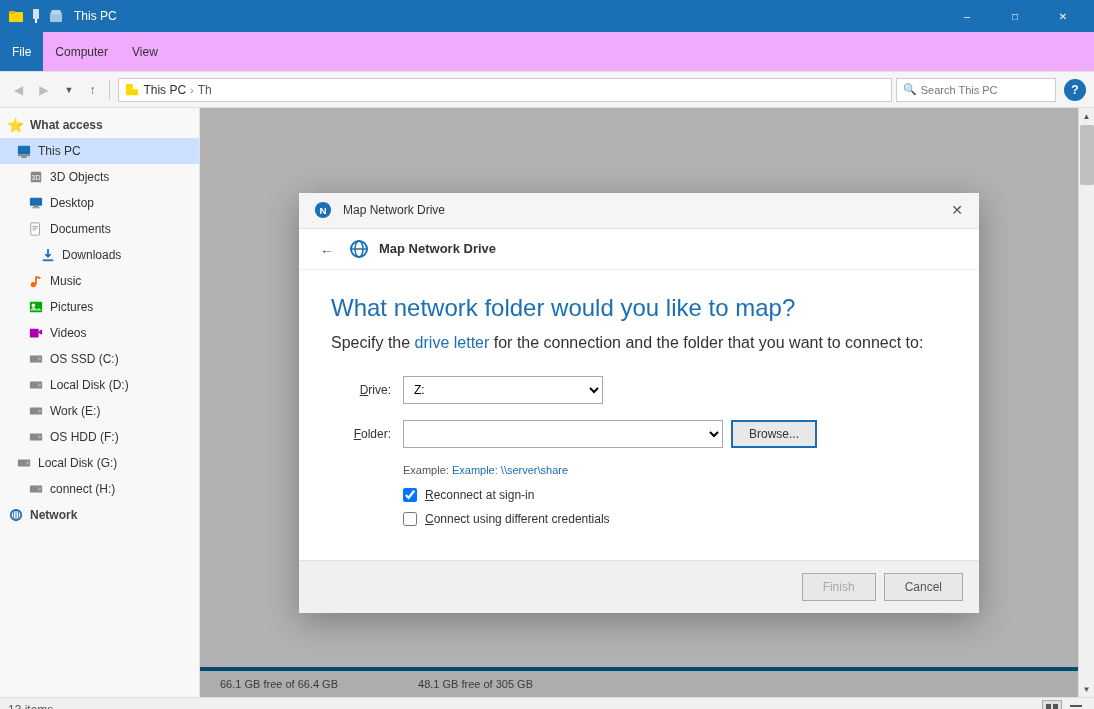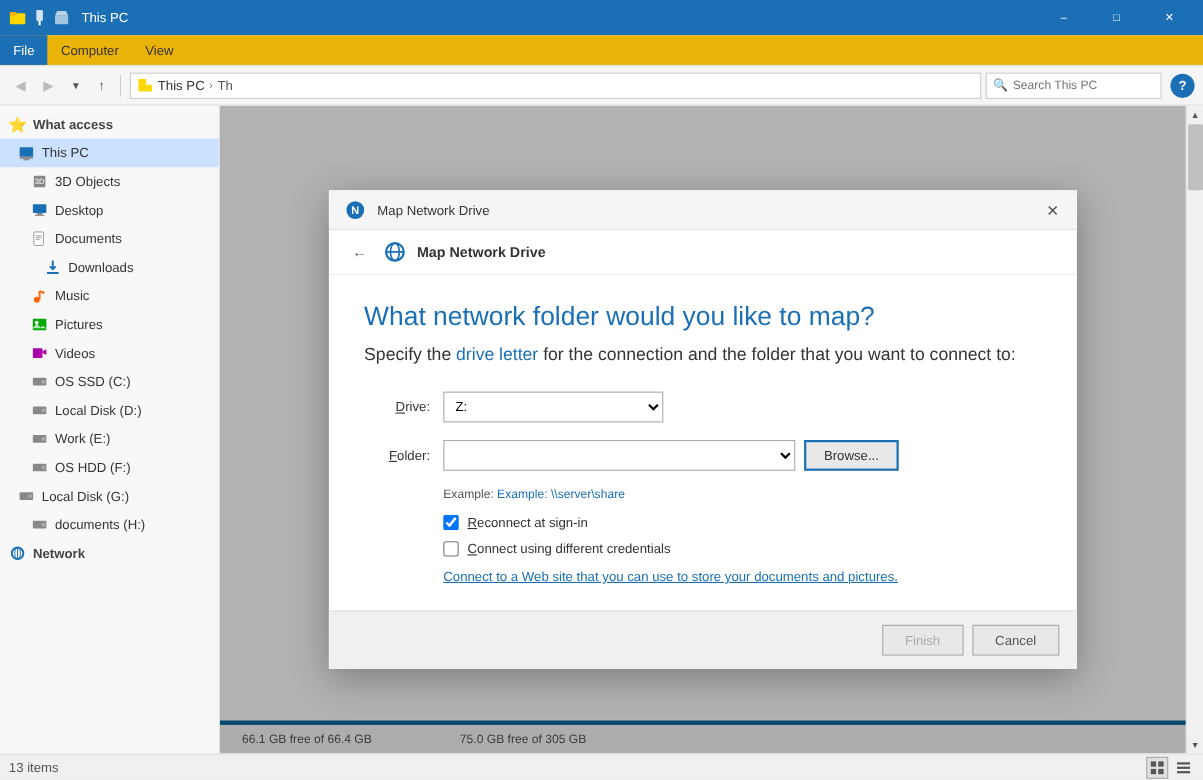--- a/index.html
+++ b/index.html
@@ -18,22 +18,22 @@
     .title-bar-icon { width: 16px; height: 16px; display: flex; align-items: center; justify-content: center; }
     .title-bar-title { color: white; font-size: 12px; margin-left: 4px; }
     .title-bar-controls { margin-left: auto; display: flex; gap: 2px; }
     .title-bar-btn {
       width: 46px; height: 32px; display: flex; align-items: center; justify-content: center;
       color: white; font-size: 10px; cursor: pointer; background: transparent; border: none;
     }
 
     
     .menu-bar {
-      background: #eab308;
-      height: 28px;
+      background: #f0abfc;
+      height: 40px;
       display: flex;
       align-items: center;
       border-bottom: 1px solid #ddd;
     }
     .menu-item {
       padding: 0 12px;
       height: 100%;
       display: flex;
       align-items: center;
       cursor: pointer;
@@ -490,21 +490,21 @@
       </div>
       <span>Local Disk (G:)</span>
     </div>
     <div class="sidebar-item" style="padding-left:28px;">
       <div class="sidebar-icon">
         <svg width="14" height="14" viewBox="0 0 16 16">
             <rect x="1" y="4" width="14" height="8" rx="1" fill="#888"></rect>
             <circle cx="12" cy="8" r="2" fill="#aaa"></circle>
           </svg>
       </div>
-      <span>documents (H:)</span>
+      <span>connect (H:)</span>
     </div>
 
     <div class="sidebar-item section-header">
       <div class="sidebar-icon">
         <svg width="14" height="14" viewBox="0 0 16 16">
             <circle cx="8" cy="8" r="6" fill="none" stroke="#1a6fb5" stroke-width="2"></circle>
             <line x1="8" y1="2" x2="8" y2="14" stroke="#1a6fb5"></line>
             <ellipse cx="8" cy="8" rx="3" ry="6" fill="none" stroke="#1a6fb5"></ellipse>
           </svg>
       </div>
@@ -585,35 +585,32 @@
             </label>
           </div>
 
           <div class="checkbox-row">
             <input type="checkbox" id="diffcreds" style="">
             <label for="diffcreds">
               <span class="underline">C</span>onnect using different credentials
             </label>
           </div>
 
-          <div class="link-row">
-            <a>Connect to a Web site that you can use to store your documents and pictures.</a>
-          </div>
         </div>
 
         <div class="dialog-footer">
           <button class="footer-btn" disabled="" style="color:#aaa;cursor:default;">Finish</button>
           <button class="footer-btn">Cancel</button>
         </div>
       </div>
     </div>
 
     <div style="position:absolute;bottom:0;left:0;right:0;height:30px;background:#f8f8f8;display:flex;align-items:center;padding:0 20px;gap:80px;font-size:11px;color:#555;border-top:4px solid #0369a1;">
       <span>66.1 GB free of 66.4 GB</span>
-      <span>75.0 GB free of 305 GB</span>
+      <span>48.1 GB free of 305 GB</span>
     </div>
   </div>
 
   <div class="right-scrollbar">
     <div class="scroll-arrow">▲</div>
     <div class="scroll-track">
       <div class="scroll-thumb"></div>
     </div>
     <div class="scroll-arrow">▼</div>
   </div>

